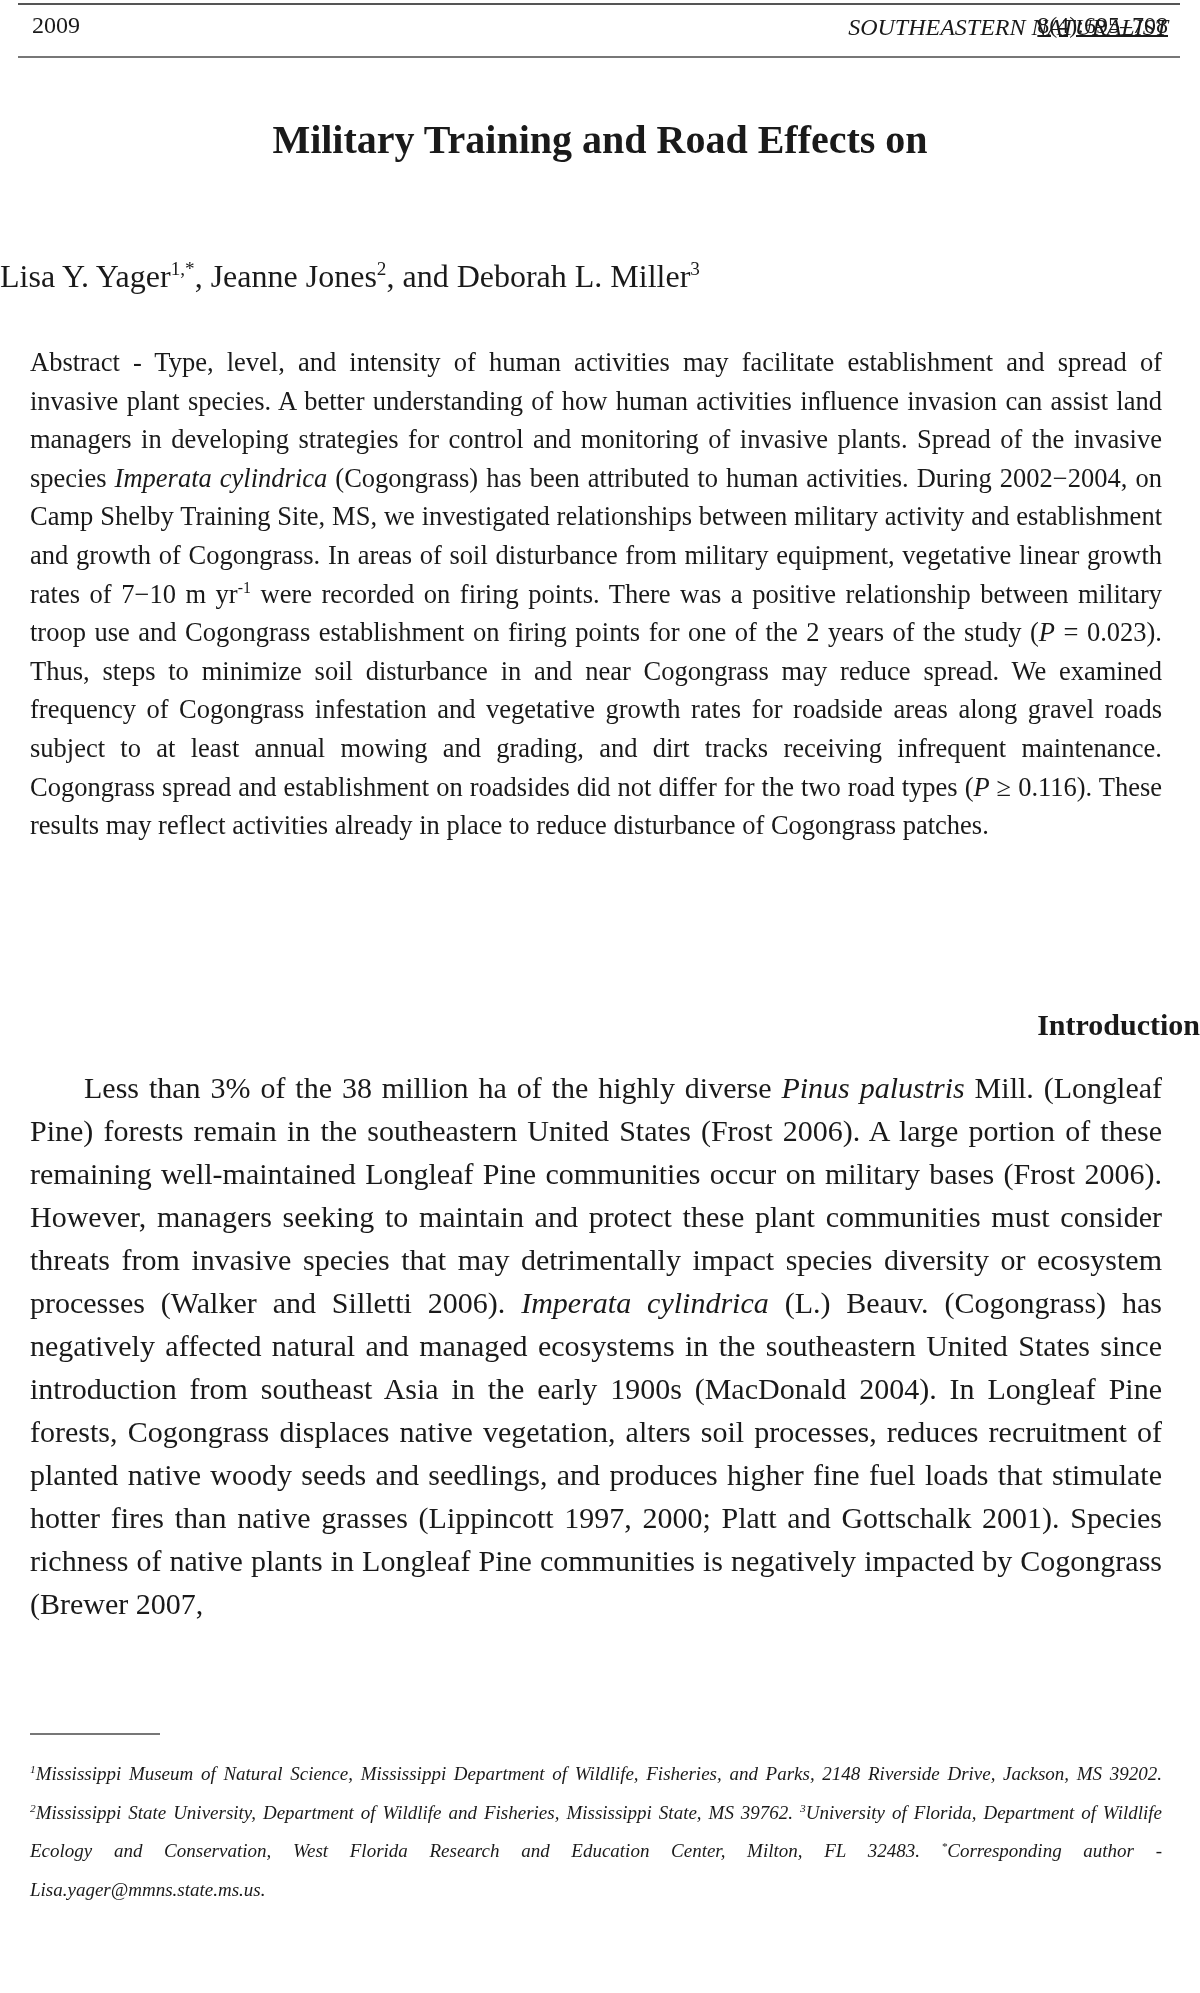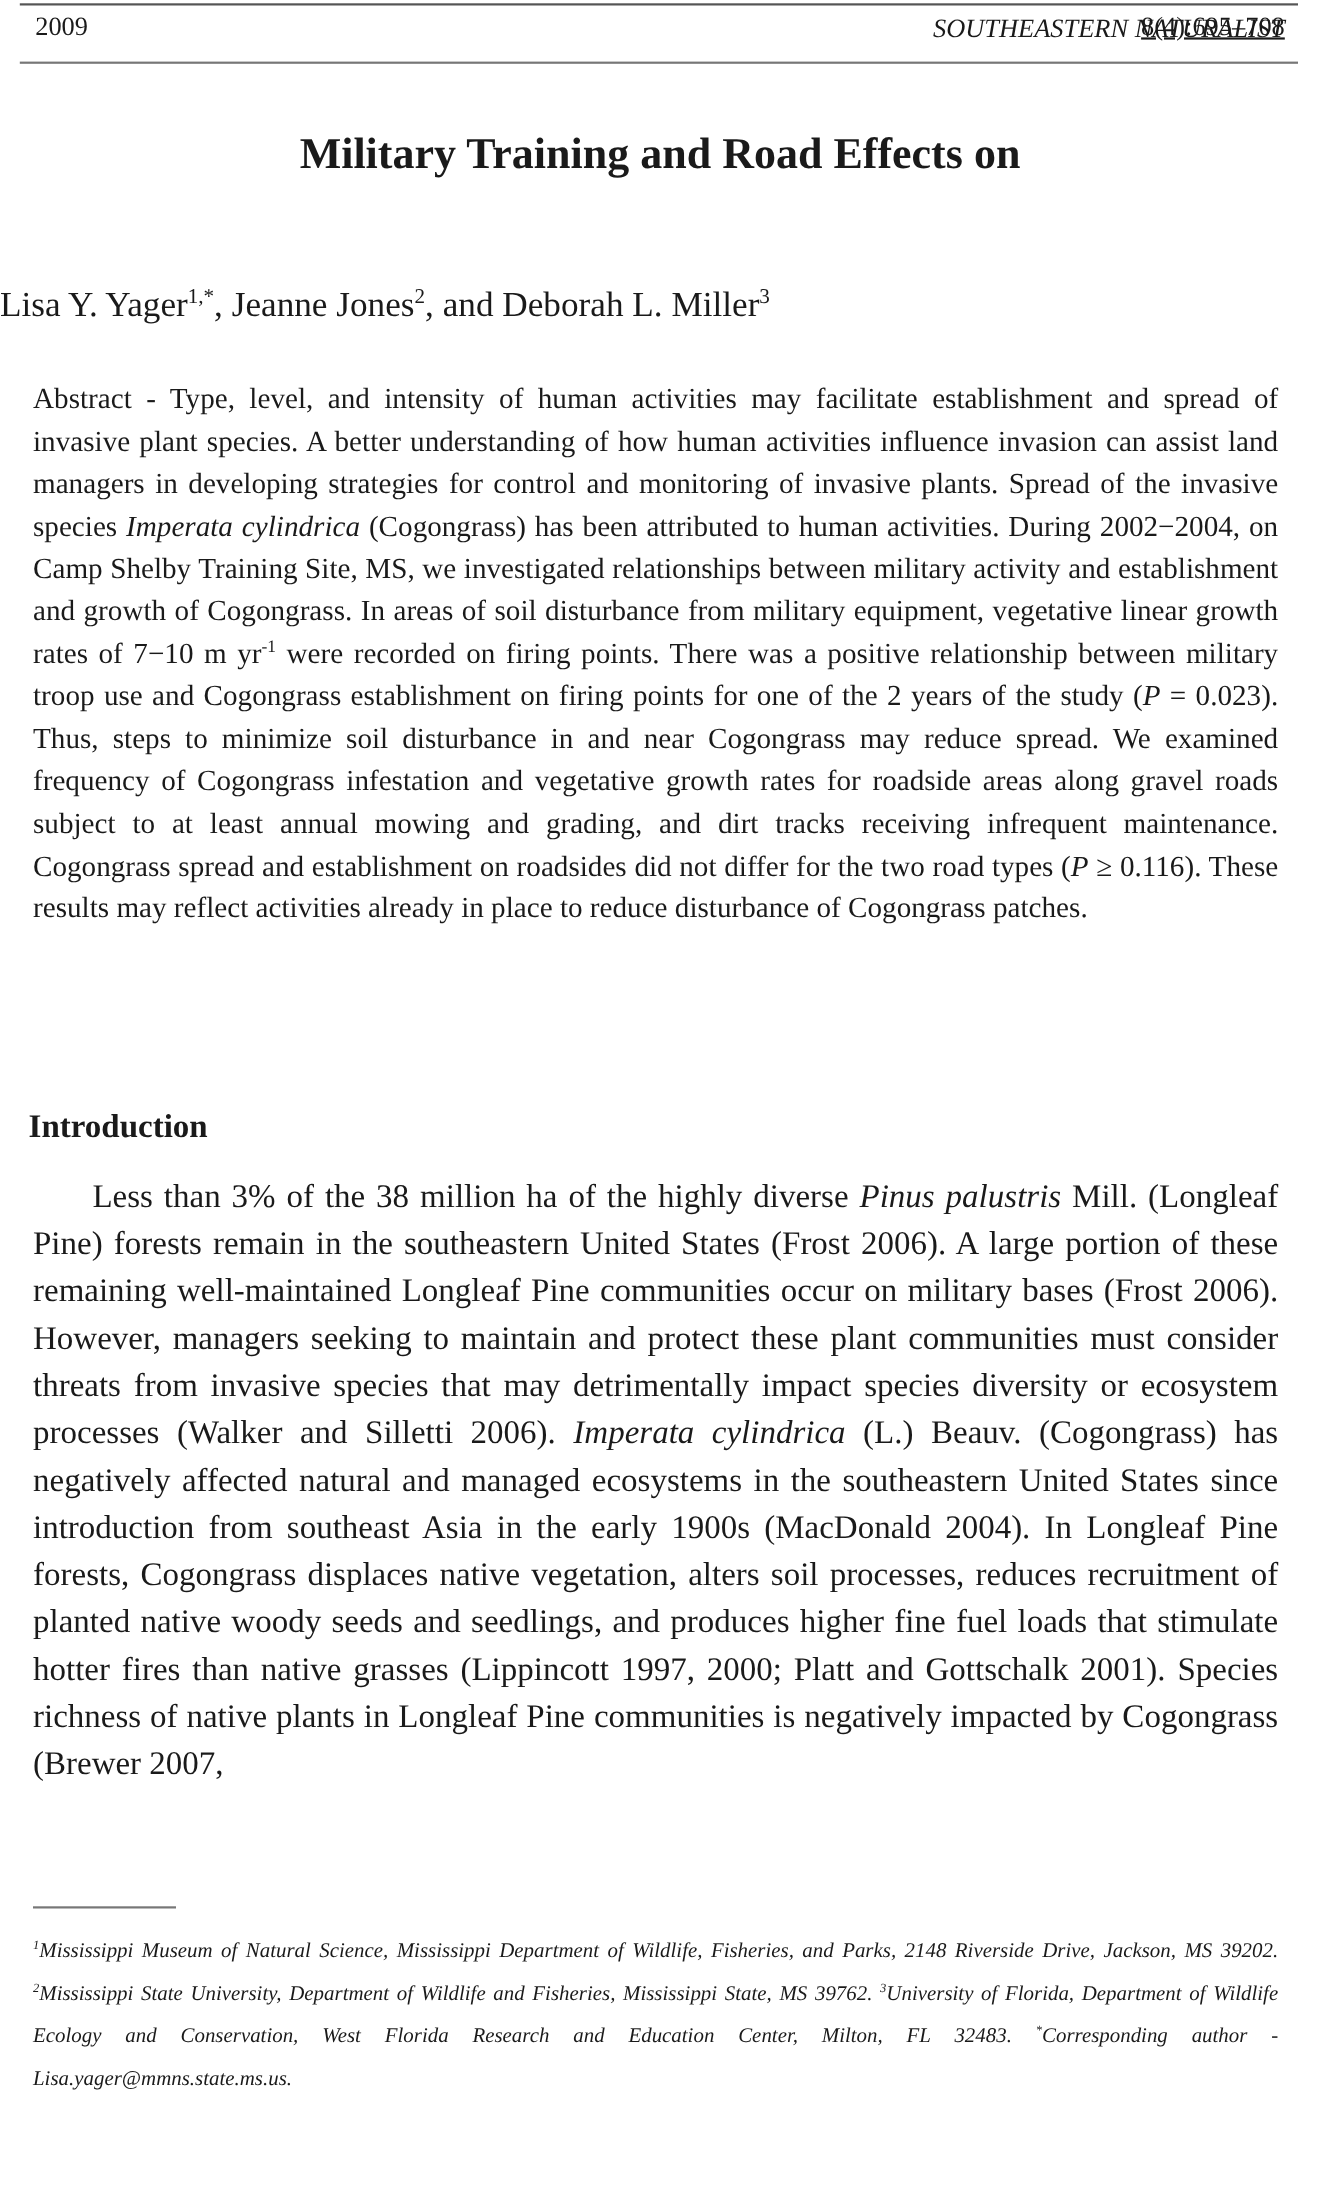--- a/index.html
+++ b/index.html
@@ -16,21 +16,21 @@
     .hdr-right { position: absolute; right: 0; top: 0; text-decoration: underline; }
 
     .title { position: absolute; top: 113px; left: 0; right: 0; text-align: center; font-weight: bold; font-size: 40px; line-height: 54px; }
     .title i { font-style: italic; }
     .authors { position: absolute; top: 258px; left: 0; right: 0; text-align: left; font-size: 32px; }
     sup { font-size: 60%; vertical-align: super; line-height: 0; }
 
     .block { position: absolute; left: 30px; width: 1132px; text-align: justify; }
     .abstract { top: 343px; font-size: 26.5px; line-height: 38.6px; }
     .abstract b { font-weight: normal; }
-    .section-heading { position: absolute; top: 1008px; left: 0; right: 0; text-align: left; font-weight: bold; font-size: 30px; margin-left: 26px; }
+    .section-heading { position: absolute; top: 1008px; left: 0; right: 0; text-align: right; font-weight: bold; font-size: 30px; margin-left: 26px; }
     .intro { top: 1066px; font-size: 30px; line-height: 43px; text-indent: 54px; }
     .footnote-rule { position: absolute; left: 30px; top: 1733px; width: 130px; height: 2px; background: #777; }
     .footnotes { top: 1755px; font-size: 19px; line-height: 38.6px; font-style: italic; }
   </style>
 </head>
 <body>
 
 <div class="rule top"></div>
 <div class="header-row">
   <span class="hdr-left">2009</span>

